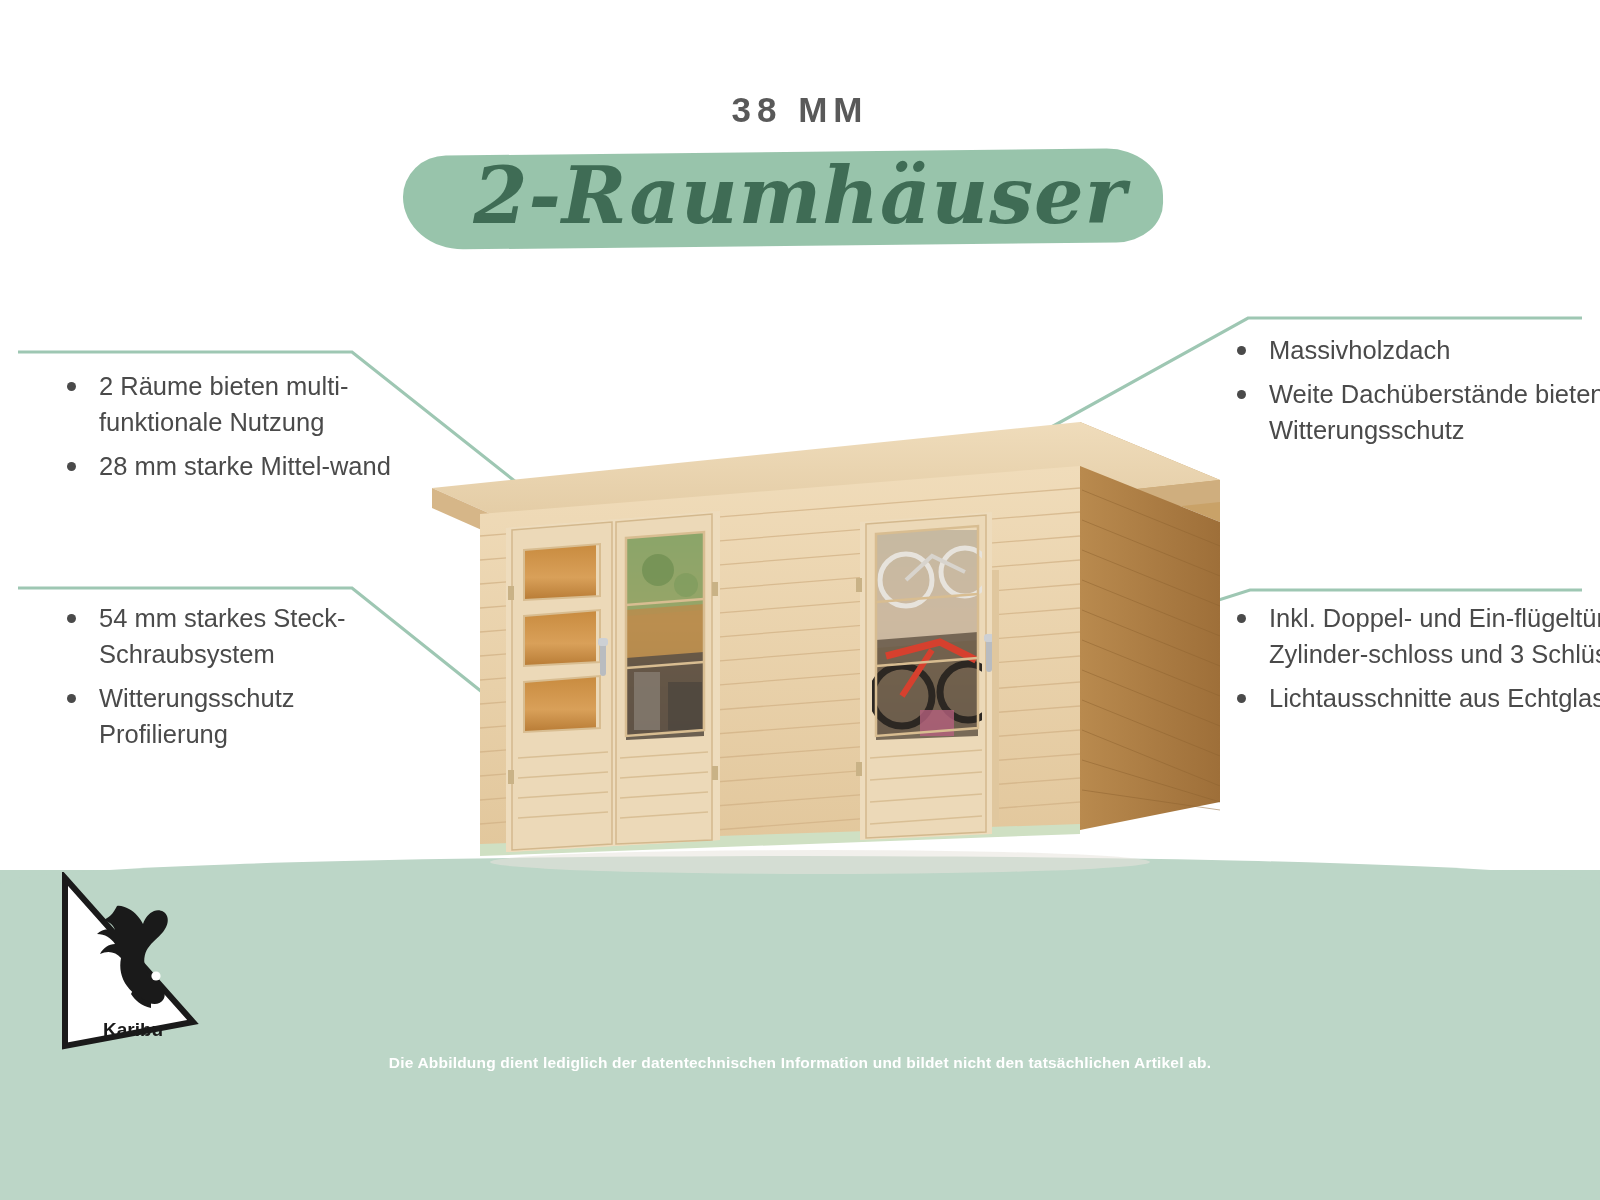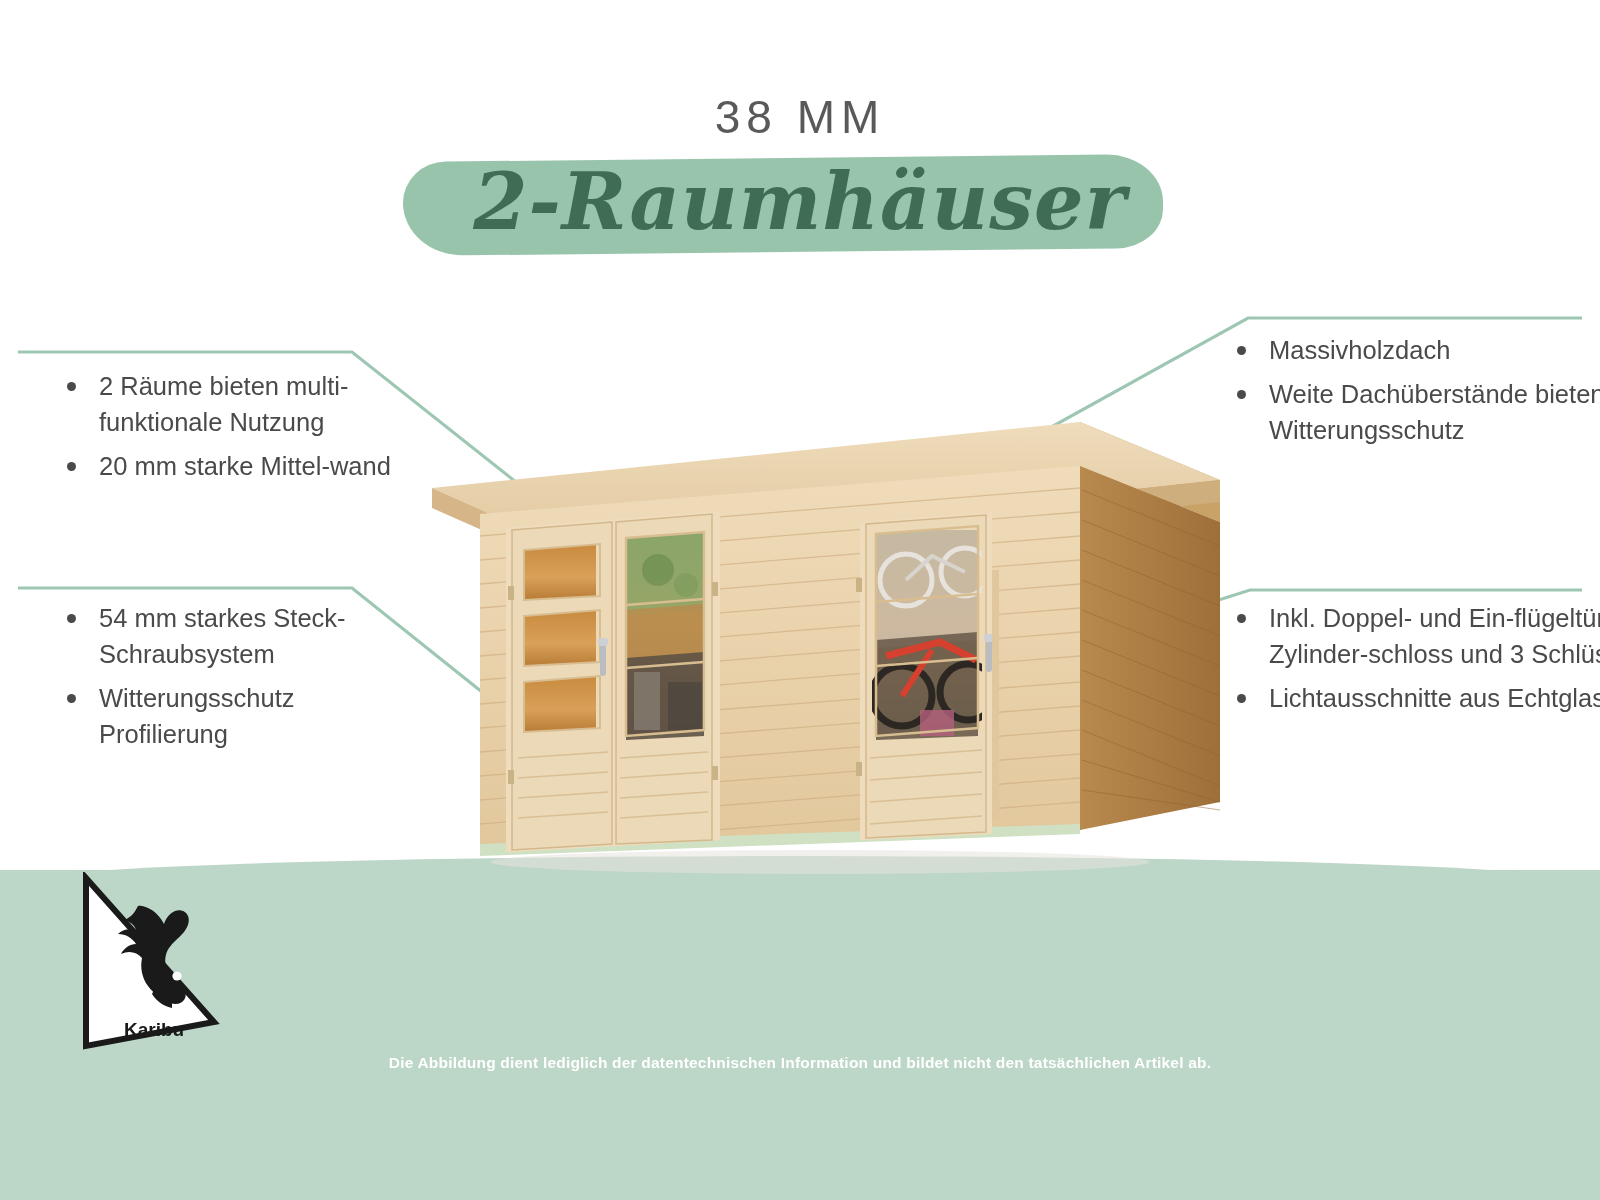--- a/index.html
+++ b/index.html
@@ -12,30 +12,30 @@
     position:relative;
     overflow:hidden;
   }
 
   
   #title-block {
     position:absolute; top:90px; left:0; width:100%;
     text-align:center;
   }
   #subtitle {
-    font-size:46px;
+    font-size:35px;
     letter-spacing:6px;
     color:#595959;
-    font-weight:400;
+    font-weight:700;
     text-align:center;
   }
   #title-wrap {
     position:relative;
     display:inline-block;
-    margin-top:8px;
+    margin-top:16px;
   }
   #title-brush {
     position:absolute;
     left:-36px; top:6px;
     width:760px; height:94px;
     background:#8fbfa4;
     border-radius:46px 60px 50px 64px / 44px 50px 42px 56px;
     opacity:.92;
     transform:rotate(-.6deg);
   }
@@ -65,21 +65,21 @@
     text-align:center;
     font-size:15.5px;
     font-weight:700;
     color:#ffffff;
     letter-spacing:.2px;
   }
 
   
   #logo {
     position:absolute;
-    left:80px; bottom:148px;
+    left:59px; bottom:148px;
     width:140px; height:180px;text-align:center;
   }
   #logo svg { display:block; }
 
   
   .callout { position:absolute; }
   .callout ul { list-style:none; margin:0; padding:0; }
   .callout li {
     position:relative;
     padding-left:54px;
@@ -319,21 +319,21 @@
   <rect x="564" y="224" width="10" height="8" rx="3" fill="#cdd0d4"></rect>
   <rect x="436" y="168" width="6" height="14" fill="#c9b286"></rect>
   <rect x="436" y="352" width="6" height="14" fill="#c9b286"></rect>
   <rect x="572" y="160" width="7" height="250" fill="#e0c79e"></rect>
 </svg>
 </div>
 
 <div class="callout cl-left" id="callout-tl">
   <ul>
     <li>2 Räume bieten multi-funktionale Nutzung</li>
-    <li>20 mm starke Mittel-wand</li>
+    <li>28 mm starke Mittel-wand</li>
   </ul>
 </div>
 
 <div class="callout cl-left" id="callout-bl">
   <ul>
     <li>54 mm starkes Steck-Schraubsystem</li>
     <li>Witterungsschutz Profilierung</li>
   </ul>
 </div>
 

